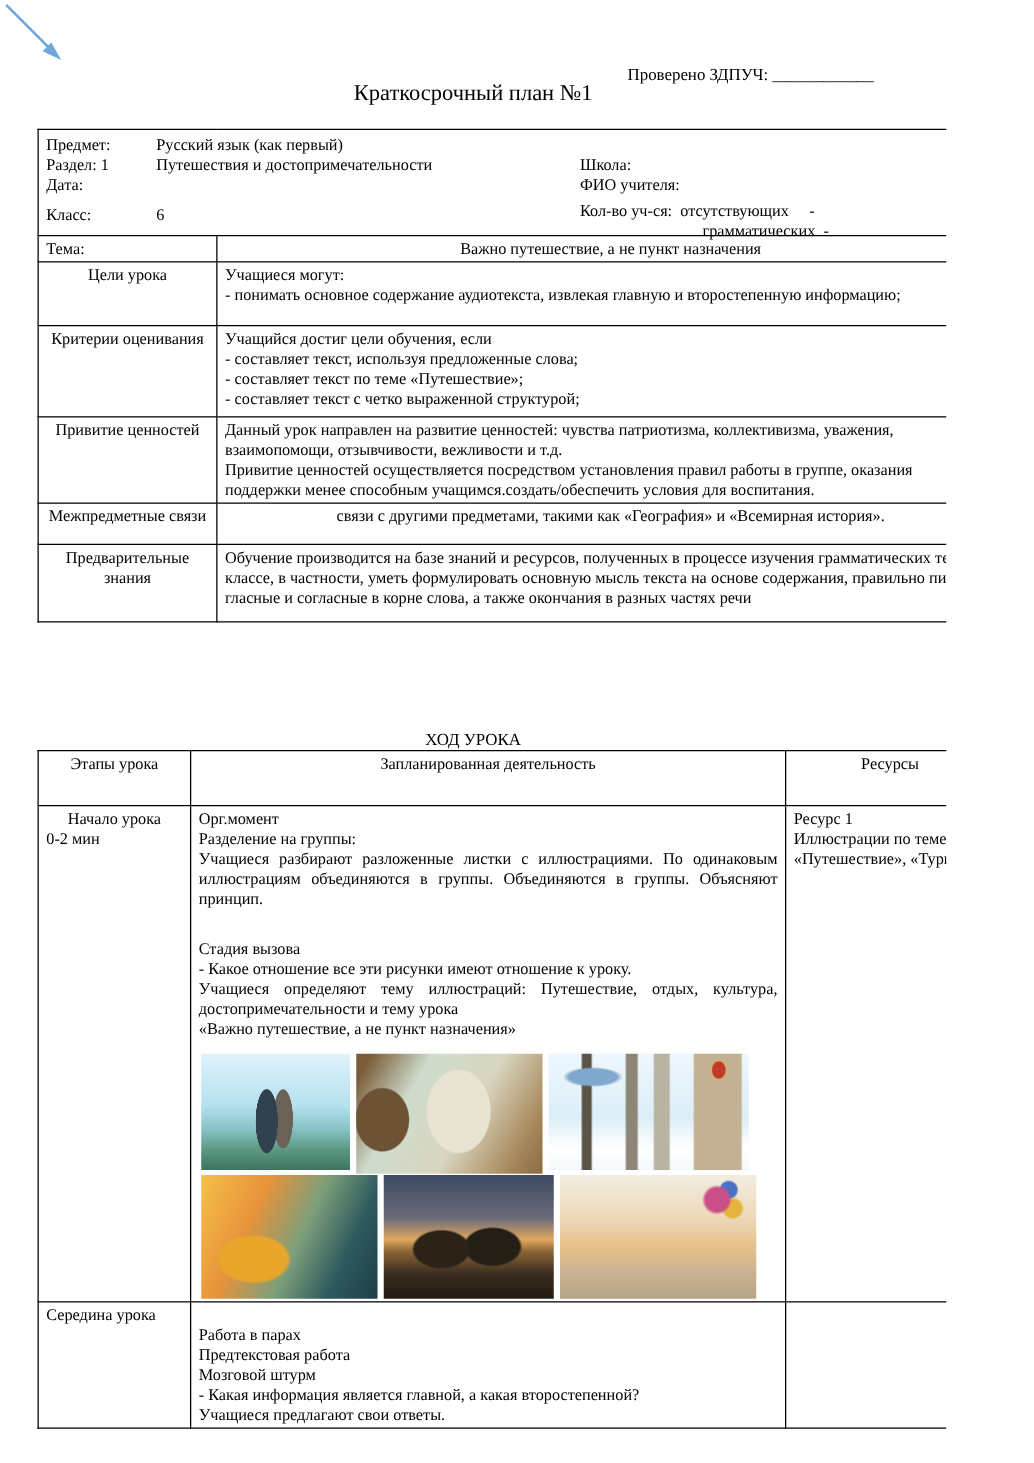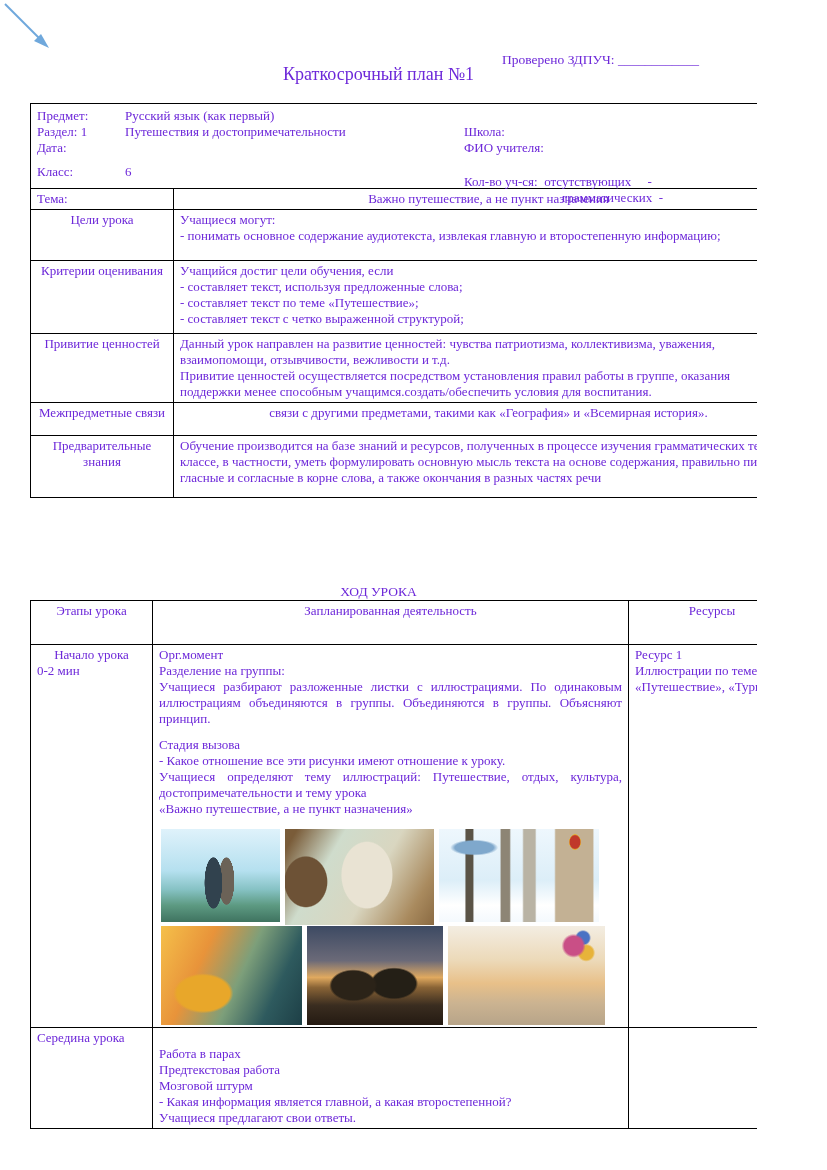--- a/index.html
+++ b/index.html
@@ -1,21 +1,21 @@
 <!DOCTYPE html>
 <html><head>
 <meta charset="utf-8">
 <style>
   html,body{margin:0;padding:0;background:#fff;}
   .page{
     position:relative;
     width:757px;height:1170px;
     background:#ffffff;
     font-family:"Liberation Serif","DejaVu Serif",serif;
-    color:#6d28d9;font-size:13px;line-height:16px;
+    color:#000000;font-size:13px;line-height:16px;
     overflow:hidden;
   }
   .arrow-svg{position:absolute;left:0;top:0;}
   .checked-line{position:absolute;top:52px;right:58px;font-size:13.5px;white-space:pre;}
   .doc-title{position:absolute;top:66px;left:0;width:100%;text-align:center;font-size:18px;}
 
   table{border-collapse:collapse;table-layout:fixed;position:absolute;left:30px;background:#fff;padding-left:40px;}
   td,th{border:1px solid #000;vertical-align:top;padding:2px 6px;font-weight:normal;font-size:13px;line-height:16px;}
   .t1{top:103px;width:765px;}
   .t2{top:600px;width:765px;}
@@ -24,30 +24,30 @@
   .val{white-space:pre-line;}
   .val-indent{padding-left:14px;text-align:center;}
 
   
   .info-cell{position:relative;padding:0;height:84px;}
   .info-left{padding-top:4px;}
   .info-row{display:flex;}
   .info-row.gap{margin-top:8px;}
   .il{width:88px;padding-left:6px;flex:none;}
   .info-right{position:absolute;left:433px;top:20px;}
-  .info-right .cnt{margin-top:18px;white-space:pre;}
+  .info-right .cnt{margin-top:5px;white-space:pre;}
   .info-right .present{padding-left:98px;white-space:pre;}
 
   
   .flow-heading{position:absolute;top:584px;left:0;width:100%;text-align:center;font-size:13.5px;}
   .t2 th{text-align:center;}
   .stage-c{text-align:center;}
   .stage-l{text-align:left;}
   .activity{text-align:justify;white-space:pre-line;}
-  .activity-part2{margin-top:10px;}
+  .activity-part2{margin-top:24px;}
   .res{white-space:pre-line;}
   .mid-activity{padding-top:18px;white-space:pre-line;}
 
   
   .img-grid{margin-top:12px;margin-left:2px;}
   .img-row{display:flex;gap:5px;}
   .img-row + .img-row{margin-top:1px;}
   .ph{flex:none;}
   .p1{width:119px;height:93px;
     background:

